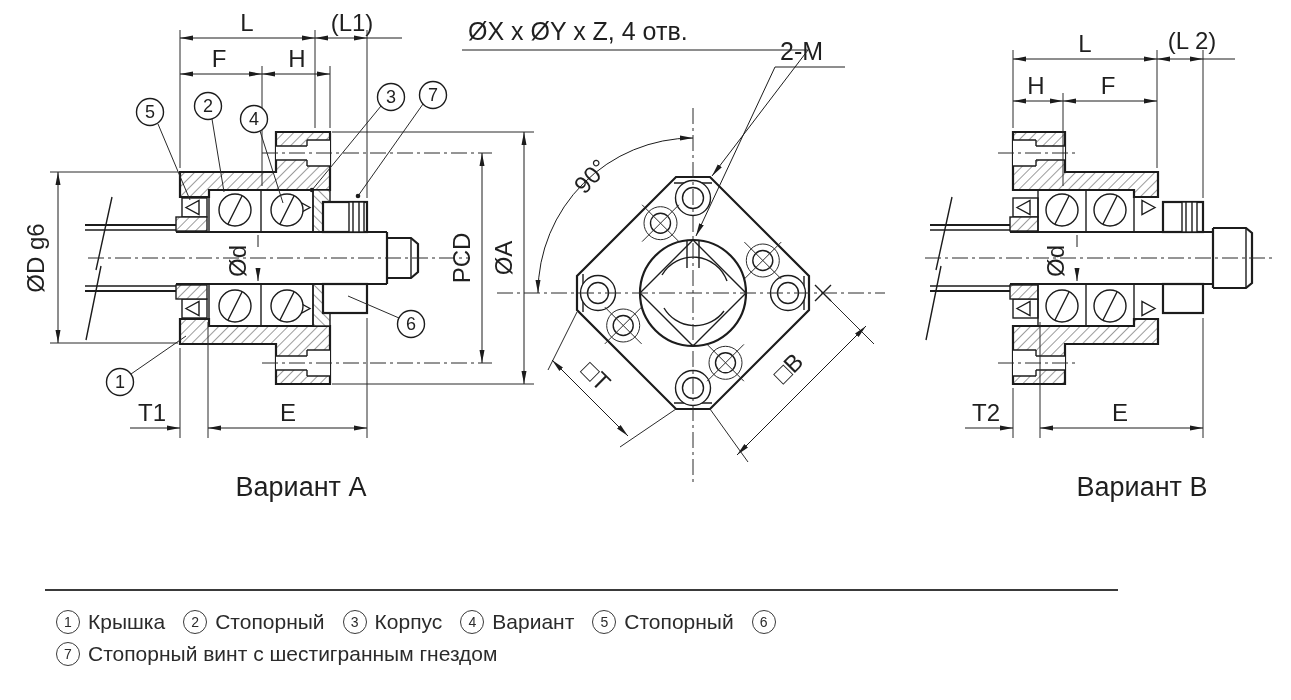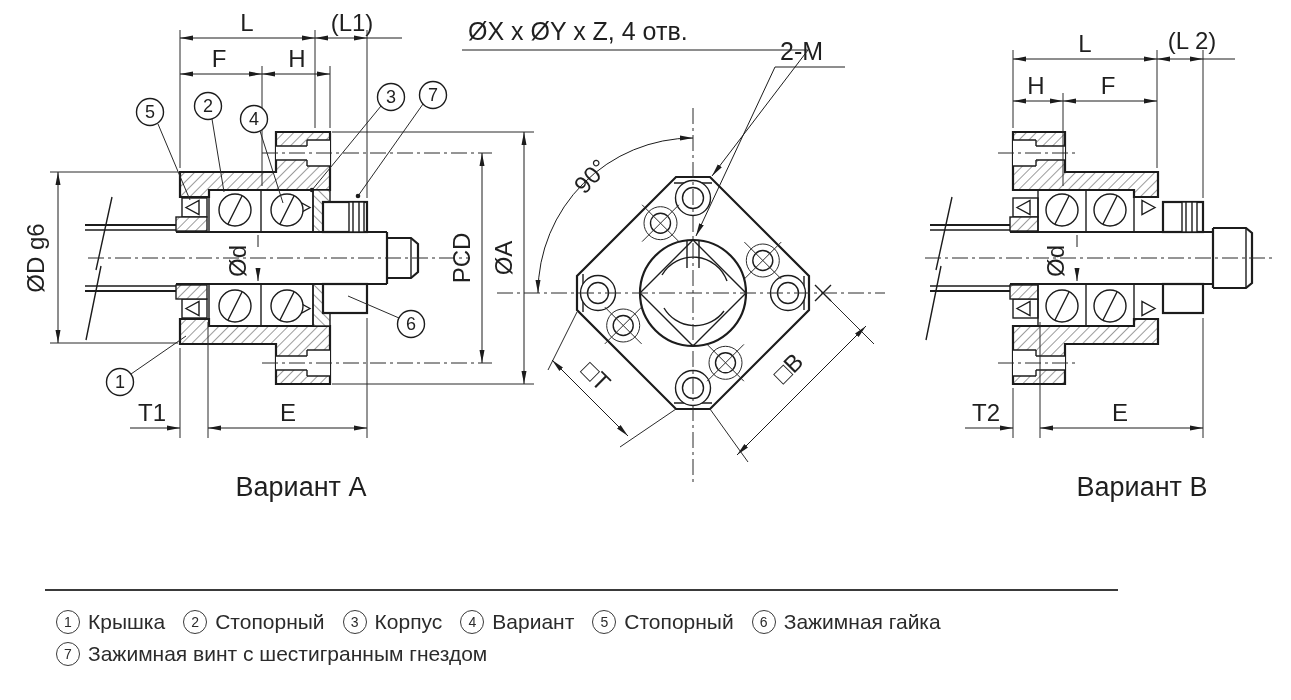--- a/index.html
+++ b/index.html
@@ -321,24 +321,23 @@
     <span class="legend-item">
       <span class="lnum">4</span>
       <span>Вариант</span>
     </span>
     <span class="legend-item">
       <span class="lnum">5</span>
       <span>Стопорный</span>
     </span>
     <span class="legend-item">
       <span class="lnum">6</span>
-      <span>Зажимная гайка</span>
     </span>
   </div>
   <div class="legend-row">
     <span class="legend-item">
       <span class="lnum">7</span>
-      <span>Зажимная винт с шестигранным гнездом</span>
+      <span>Стопорный винт с шестигранным гнездом</span>
     </span>
   </div>
 </div>
 
 </div>
 
 </body></html>

